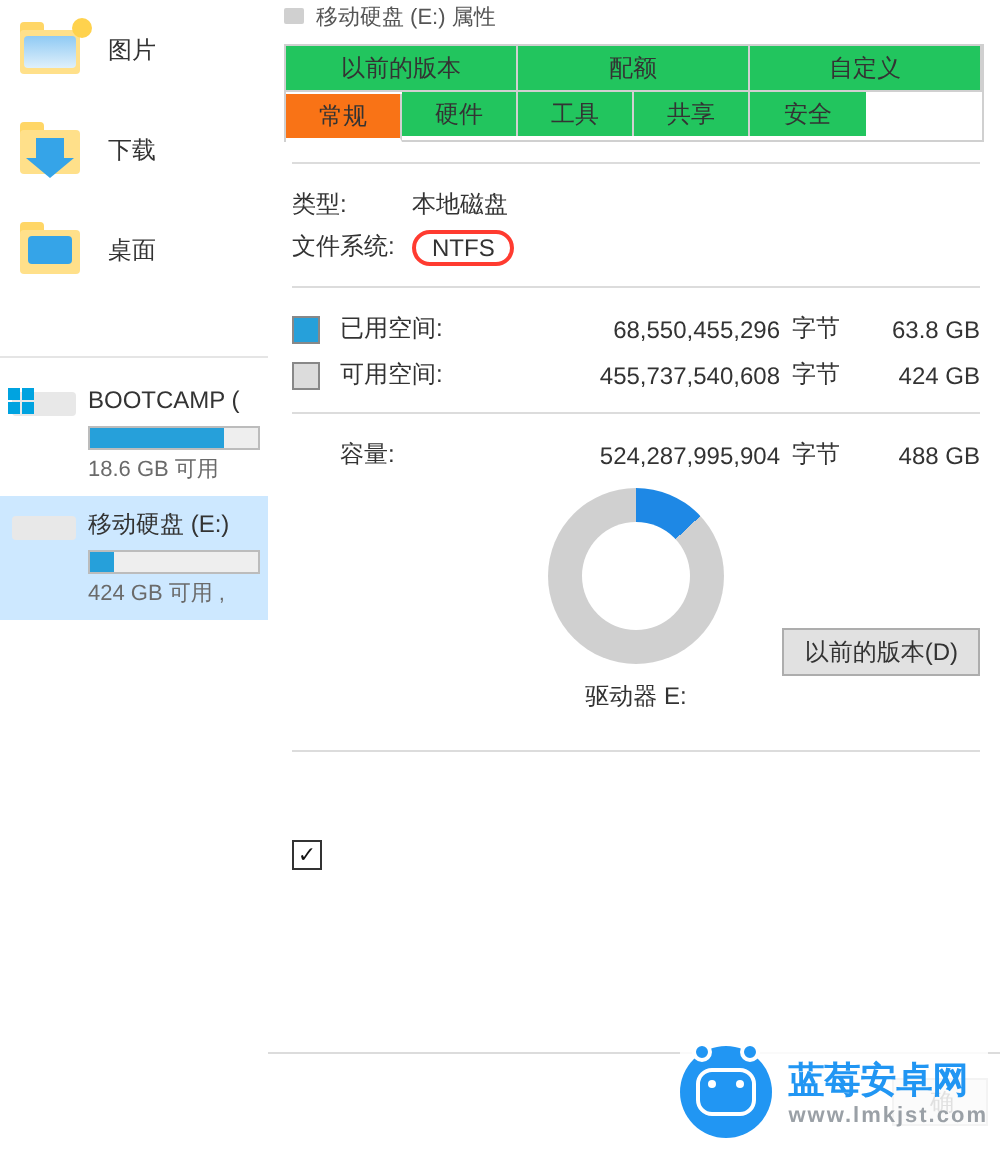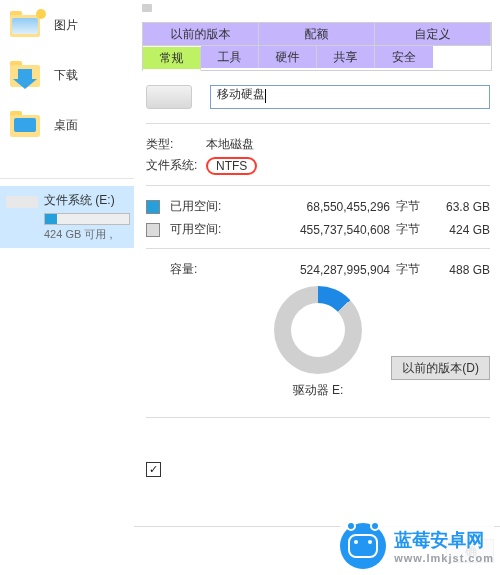--- a/index.html
+++ b/index.html
@@ -31,28 +31,28 @@
   .drive-bar{margin:3px 0 2px 38px;height:10px;border:1px solid #bcbcbc;background:#eee;position:relative;}
   .drive-bar .fill{position:absolute;left:0;top:0;bottom:0;background:#26a0da;}
   .drive-sub{margin-left:38px;color:#6a6a6a;font-size:11px;white-space:nowrap;overflow:hidden;}
   .hr{position:absolute;left:0;right:0;top:178px;height:1px;background:#e5e5e5;}
 
   
   .dialog{position:absolute;left:134px;top:0;right:0;bottom:0;background:#fff;}
   .dlg-titlebar{height:16px;display:flex;align-items:center;padding-left:8px;color:#555;font-size:11px;}
   .dlg-titlebar .ticon{width:10px;height:8px;background:#d0d0d0;border-radius:1px;margin-right:6px;}
   .tabs{display:grid;grid-template-columns:repeat(6,1fr);border:1px solid #d0d0d0;margin:6px 8px 0 8px;}
-  .tab{height:22px;display:flex;align-items:center;justify-content:center;border-right:1px solid #d0d0d0;border-bottom:1px solid #d0d0d0;font-size:12px;background:#c4b5fd;}
+  .tab{height:22px;display:flex;align-items:center;justify-content:center;border-right:1px solid #d0d0d0;border-bottom:1px solid #d0d0d0;font-size:12px;background:#22c55e;}
   .tab:last-child{border-right:none;}
   .tab.top{border-bottom:1px solid #d0d0d0;}
   .tab.r0{grid-column:1 / span 2;}
   .tab.r1{grid-column:3 / span 2;}
   .tab.r2{grid-column:5 / span 2;}
   .tab.bottom{border-bottom:none;}
-  .tab.active{background:#bef264;border-bottom:2px solid #fff;position:relative;top:1px;}
+  .tab.active{background:#f97316;border-bottom:2px solid #fff;position:relative;top:1px;}
 
   .panel{margin:8px 10px 0 12px;}
   .row-drive{display:flex;align-items:center;margin:14px 0 14px 0;}
   .row-drive .drv-img{width:44px;height:22px;background:linear-gradient(#f2f2f2,#d9d9d9);border:1px solid #ccc;border-radius:3px;margin-right:18px;}
   .name-input{flex:1;height:22px;border:1px solid #7a9fd6;padding:0 6px;position:relative;}
   .name-input .caret{position:absolute;left:54px;top:3px;width:1px;height:14px;background:#000;}
   .kv{display:flex;margin:4px 0;}
   .kv .k{width:60px;}
   .kv .v{}
   .fs-highlight{border:2px solid #ff3b30;border-radius:10px;padding:0 8px;display:inline-block;}
@@ -123,62 +123,74 @@
           <div class="folder-base"></div>
         <div class="desk-screen"></div>
       </div>
       <span class="lbl">桌面</span>
     </div>
 
     <div class="hr"></div>
 
     <div class="drive-list">
 
+      <div class="drive-item">
+        <div class="drive-row">
+          <div class="drive-icon">
+            <div class="drv-body"></div>
+            <div class="win-logo">
+                <span></span>
+                <span></span>
+                <span></span>
+                <span></span>
+              </div>
+          </div>
+          <div class="drive-name">BOOTCAMP (</div>
+        </div>
+        <div class="drive-bar">
+            <div class="fill" style="width:80%"></div>
+          </div>
+        <div class="drive-sub">18.6 GB 可用</div>
+      </div>
 
       <div class="drive-item selected">
         <div class="drive-row">
           <div class="drive-icon">
             <div class="drv-body"></div>
           </div>
-          <div class="drive-name">文件系统 (E:)</div>
+          <div class="drive-name">移动硬盘 (E:)</div>
         </div>
         <div class="drive-bar">
             <div class="fill" style="width:14%"></div>
           </div>
         <div class="drive-sub">424 GB 可用 ,</div>
       </div>
 
     </div>
   </div>
 
   <div class="dialog">
     <div class="dlg-titlebar">
       <div class="ticon"></div>
+      <span>移动硬盘 (E:) 属性</span>
     </div>
 
     <div class="tabs">
       <div class="tab top r0">以前的版本</div>
       <div class="tab top r1">配额</div>
       <div class="tab top r2">自定义</div>
       <div class="tab bottom active">常规</div>
+      <div class="tab bottom">硬件</div>
       <div class="tab bottom">工具</div>
-      <div class="tab bottom">硬件</div>
       <div class="tab bottom">共享</div>
       <div class="tab bottom">安全</div>
     </div>
 
     <div class="panel">
 
-      <div class="row-drive">
-        <div class="drv-img"></div>
-        <div class="name-input">
-          <span>移动硬盘</span>
-          <span class="caret"></span>
-        </div>
-      </div>
 
       <div class="hr2"></div>
 
       <div class="kv">
         <div class="k">类型:</div>
         <div class="v">本地磁盘</div>
       </div>
       <div class="kv">
         <div class="k">文件系统:</div>
         <div class="v"><span class="fs-highlight">NTFS</span></div>

